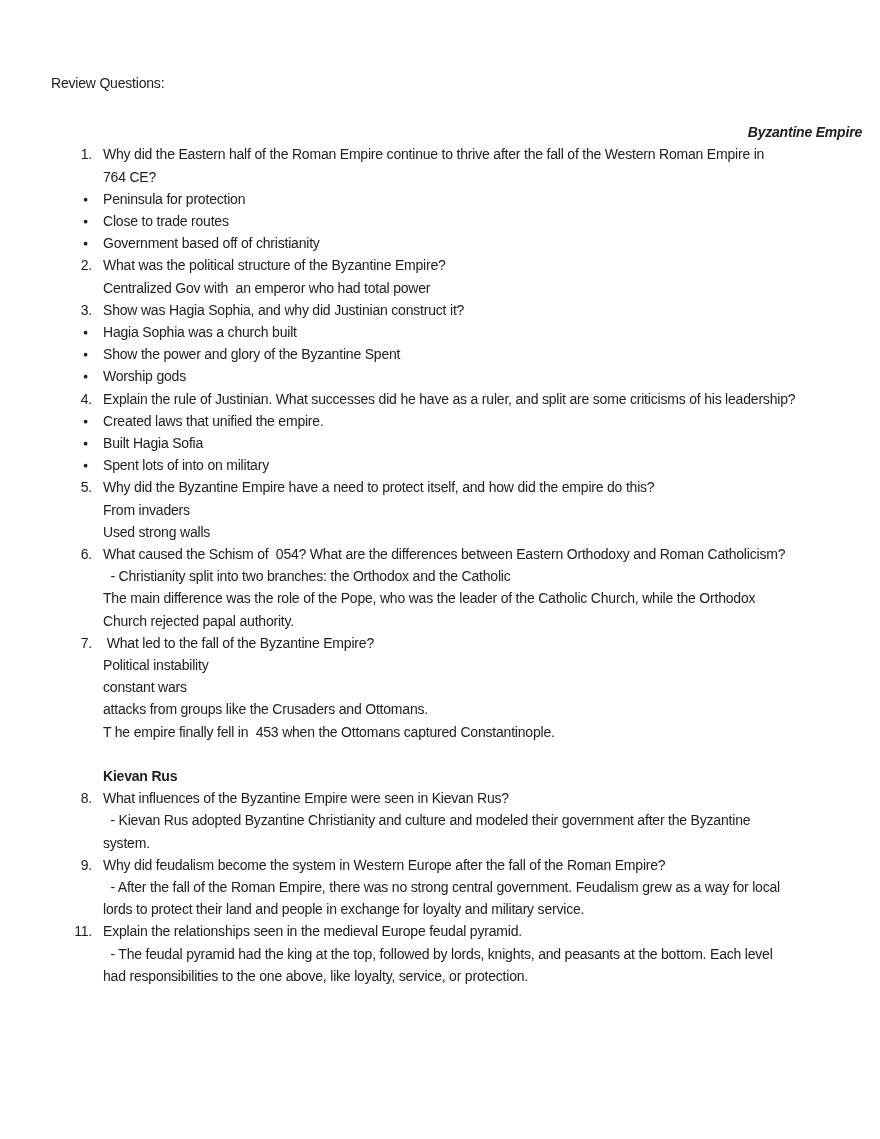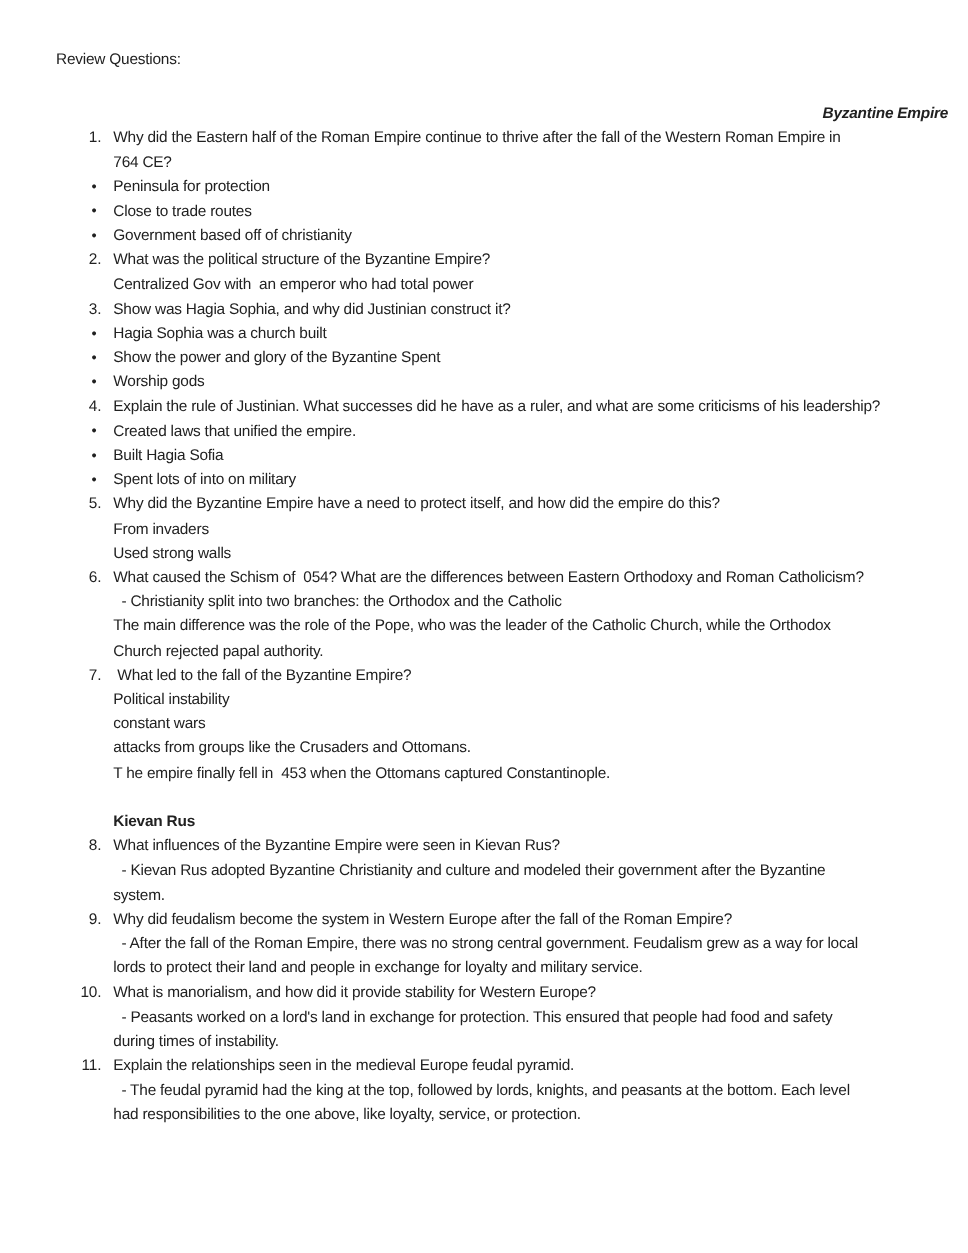--- a/index.html
+++ b/index.html
@@ -13,21 +13,21 @@
     height: 1139px;
     background: #ffffff;
     overflow: hidden;
     font-family: "Liberation Sans", sans-serif;
     font-size: 14px;
     letter-spacing: -0.2px;
     line-height: 22.2px;
     color: #212121;
   }
   .content {
-    padding: 42px 18px 0 51px;
+    padding: 72px 18px 0 51px;
   }
   .line {
     position: relative;
     padding-left: 52px;
   }
   .line .text {
     display: block;
     white-space: pre-wrap;
   }
   .marker {
@@ -107,21 +107,21 @@
       <span class="text">Show the power and glory of the Byzantine Spent</span>
     </div>
 
     <div class="line">
       <span class="marker dot">●</span>
       <span class="text">Worship gods</span>
     </div>
 
     <div class="line">
       <span class="marker">4.</span>
-      <span class="text">Explain the rule of Justinian. What successes did he have as a ruler, and what are some criticisms of his leadership?</span>
+      <span class="text">Explain the rule of Justinian. What successes did he have as a ruler, and split are some criticisms of his leadership?</span>
     </div>
 
     <div class="line">
       <span class="marker dot">●</span>
       <span class="text">Created laws that unified the empire.</span>
     </div>
 
     <div class="line">
       <span class="marker dot">●</span>
       <span class="text">Built Hagia Sofia</span>
@@ -168,26 +168,20 @@
     </div>
 
 
     <div class="line">
       <span class="marker">9.</span>
       <span class="text">Why did feudalism become the system in Western Europe after the fall of the Roman Empire?
   - After the fall of the Roman Empire, there was no strong central government. Feudalism grew as a way for local
 lords to protect their land and people in exchange for loyalty and military service.</span>
     </div>
 
-    <div class="line">
-      <span class="marker">10.</span>
-      <span class="text">What is manorialism, and how did it provide stability for Western Europe?
-  - Peasants worked on a lord's land in exchange for protection. This ensured that people had food and safety
-during times of instability.</span>
-    </div>
 
     <div class="line">
       <span class="marker">11.</span>
       <span class="text">Explain the relationships seen in the medieval Europe feudal pyramid.
   - The feudal pyramid had the king at the top, followed by lords, knights, and peasants at the bottom. Each level
 had responsibilities to the one above, like loyalty, service, or protection.</span>
     </div>
 
   </div>
 </div>

